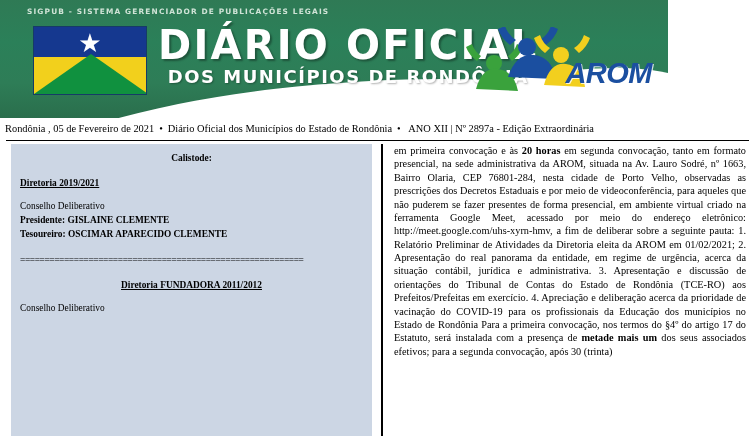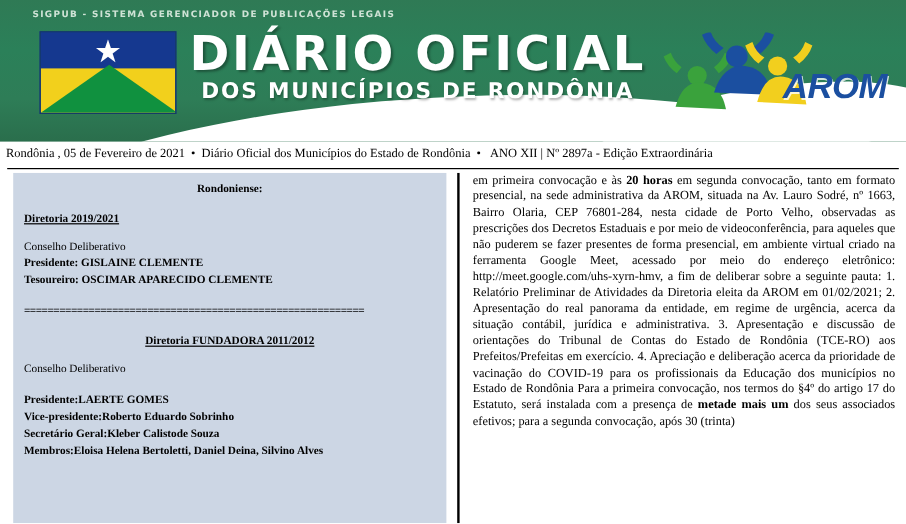--- a/index.html
+++ b/index.html
@@ -11,21 +11,21 @@
     width: 755px;
     height: 437px;
     overflow: hidden;
     font-family: "Liberation Serif", serif;
     color: #000;
   }
 
   
   .masthead {
     position: relative;
-    width: 755px;
+    width: 668px;
     height: 118px;
     background: linear-gradient(180deg, #2f7a55 0%, #2b8059 35%, #2e7d57 70%, #2a6e4c 100%);
     overflow: hidden;
   }
   
   .swoosh {
     position: absolute;
     left: -40px;
     bottom: -92px;
     width: 860px;
@@ -266,39 +266,33 @@
   </div>
 </div>
 
 <div class="dateline"><span>Rondônia , 05 de Fevereiro de 2021</span><span class="dot">•</span><span>Diário Oficial dos Municípios do Estado de Rondônia</span><span class="dot">•</span>&nbsp;<span>ANO XII | Nº 2897a - Edição Extraordinária</span></div>
 <div class="rule"></div>
 
 <div class="columns">
 
   <div class="col-left">
     <div class="exp-head">
-      <div>Rondoniense:</div>
+      <div>Calistode:</div>
     </div>
 
     <div class="sec-title">Diretoria 2019/2021</div>
     <div class="plain">Conselho Deliberativo</div>
     <div class="role">Presidente: GISLAINE CLEMENTE</div>
     <div class="role">Tesoureiro: OSCIMAR APARECIDO CLEMENTE</div>
 
     <div class="eqline">==========================================================</div>
 
     <div class="sec-title center">Diretoria FUNDADORA 2011/2012</div>
     <div class="plain">Conselho Deliberativo</div>
 
-    <div class="founders">
-      <div>Presidente:LAERTE GOMES</div>
-      <div>Vice-presidente:Roberto Eduardo Sobrinho</div>
-      <div>Secretário Geral:Kleber Calistode Souza</div>
-      <div class="just">Membros:Eloisa Helena Bertoletti, Daniel Deina, Silvino Alves</div>
-    </div>
   </div>
 
   <div class="divider"></div>
 
   <div class="col-right">
     em primeira convocação e às <b class="b">20 horas</b> em segunda convocação, tanto em formato presencial, na sede administrativa da AROM, situada na Av. Lauro Sodré, nº 1663, Bairro Olaria, CEP 76801-284, nesta cidade de Porto Velho, observadas as prescrições dos Decretos Estaduais e por meio de videoconferência, para aqueles que não puderem se fazer presentes de forma presencial, em ambiente virtual criado na ferramenta Google Meet, acessado por meio do endereço eletrônico: http://meet.google.com/uhs-xyrn-hmv, a fim de deliberar sobre a seguinte pauta:
     1. Relatório Preliminar de Atividades da Diretoria eleita da AROM em 01/02/2021;
     2. Apresentação do real panorama da entidade, em regime de urgência, acerca da situação contábil, jurídica e administrativa.
     3. Apresentação e discussão de orientações do Tribunal de Contas do Estado de Rondônia (TCE-RO) aos Prefeitos/Prefeitas em exercício.
     4. Apreciação e deliberação acerca da prioridade de vacinação do COVID-19 para os profissionais da Educação dos municípios no Estado de Rondônia

